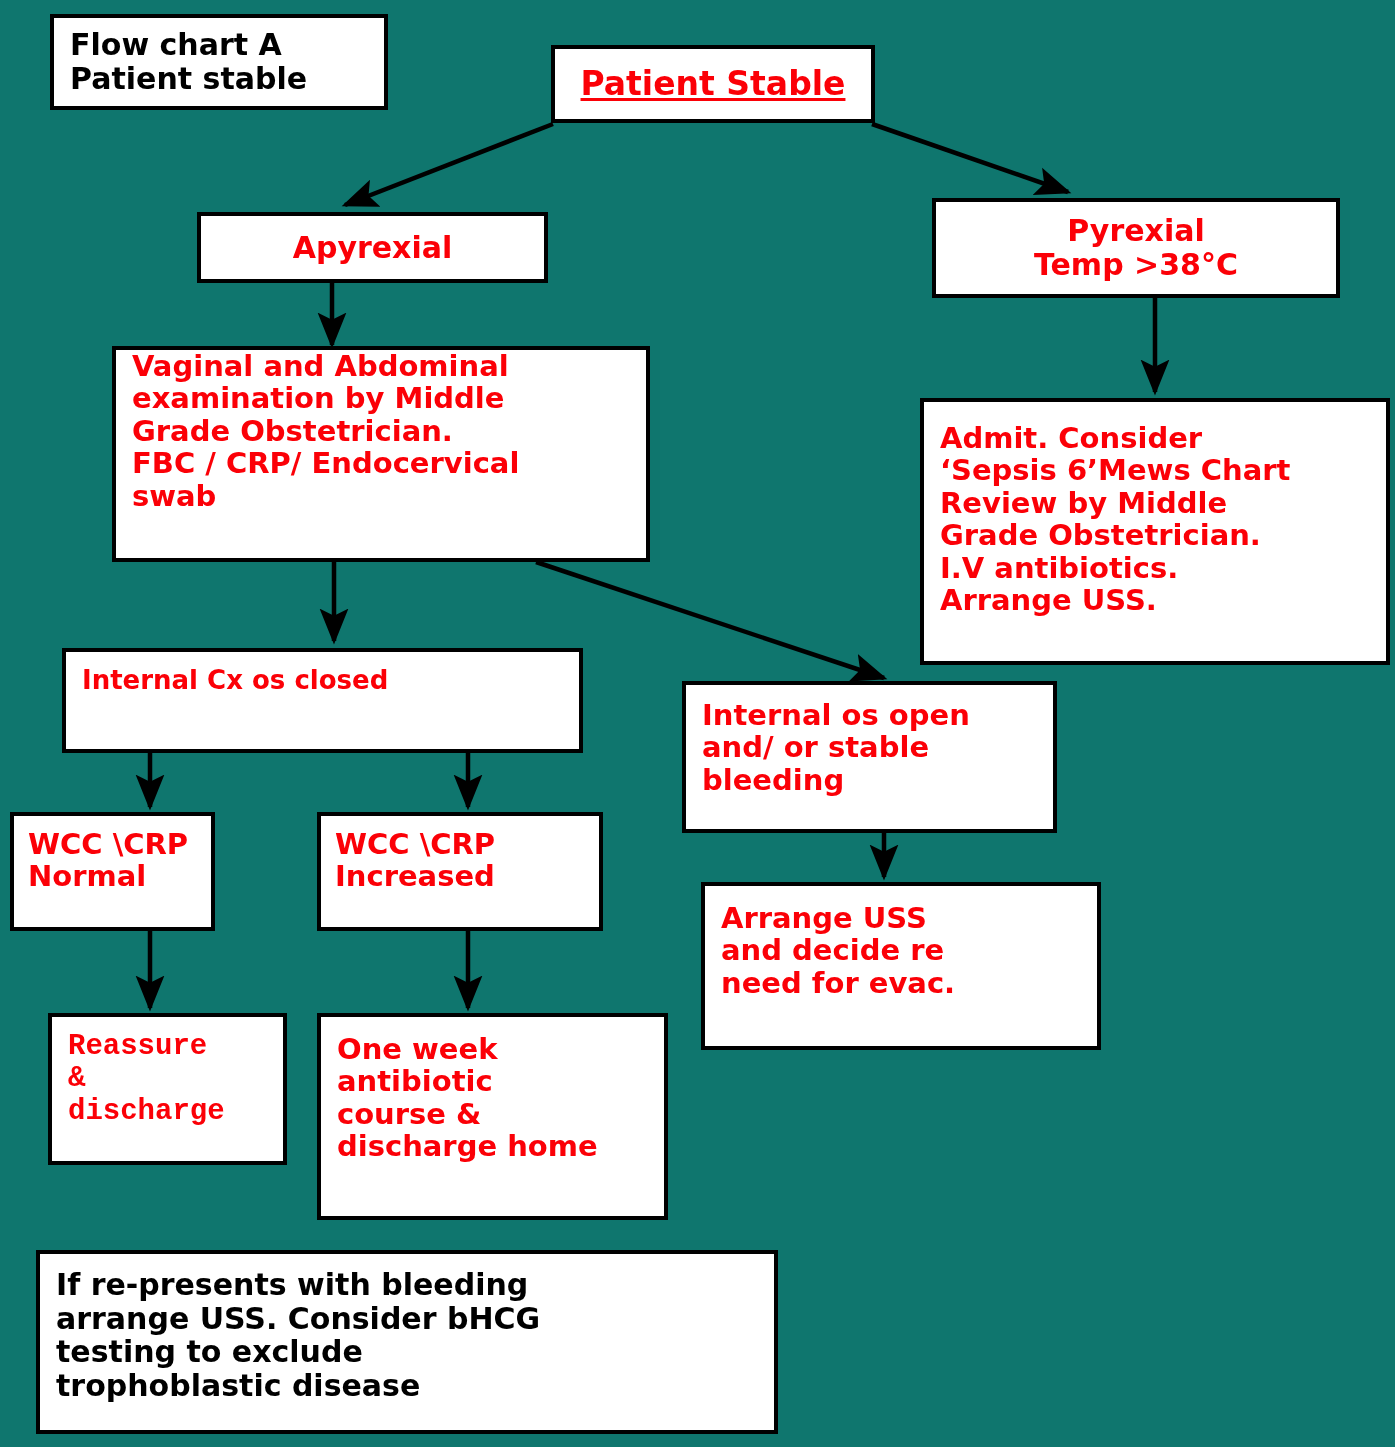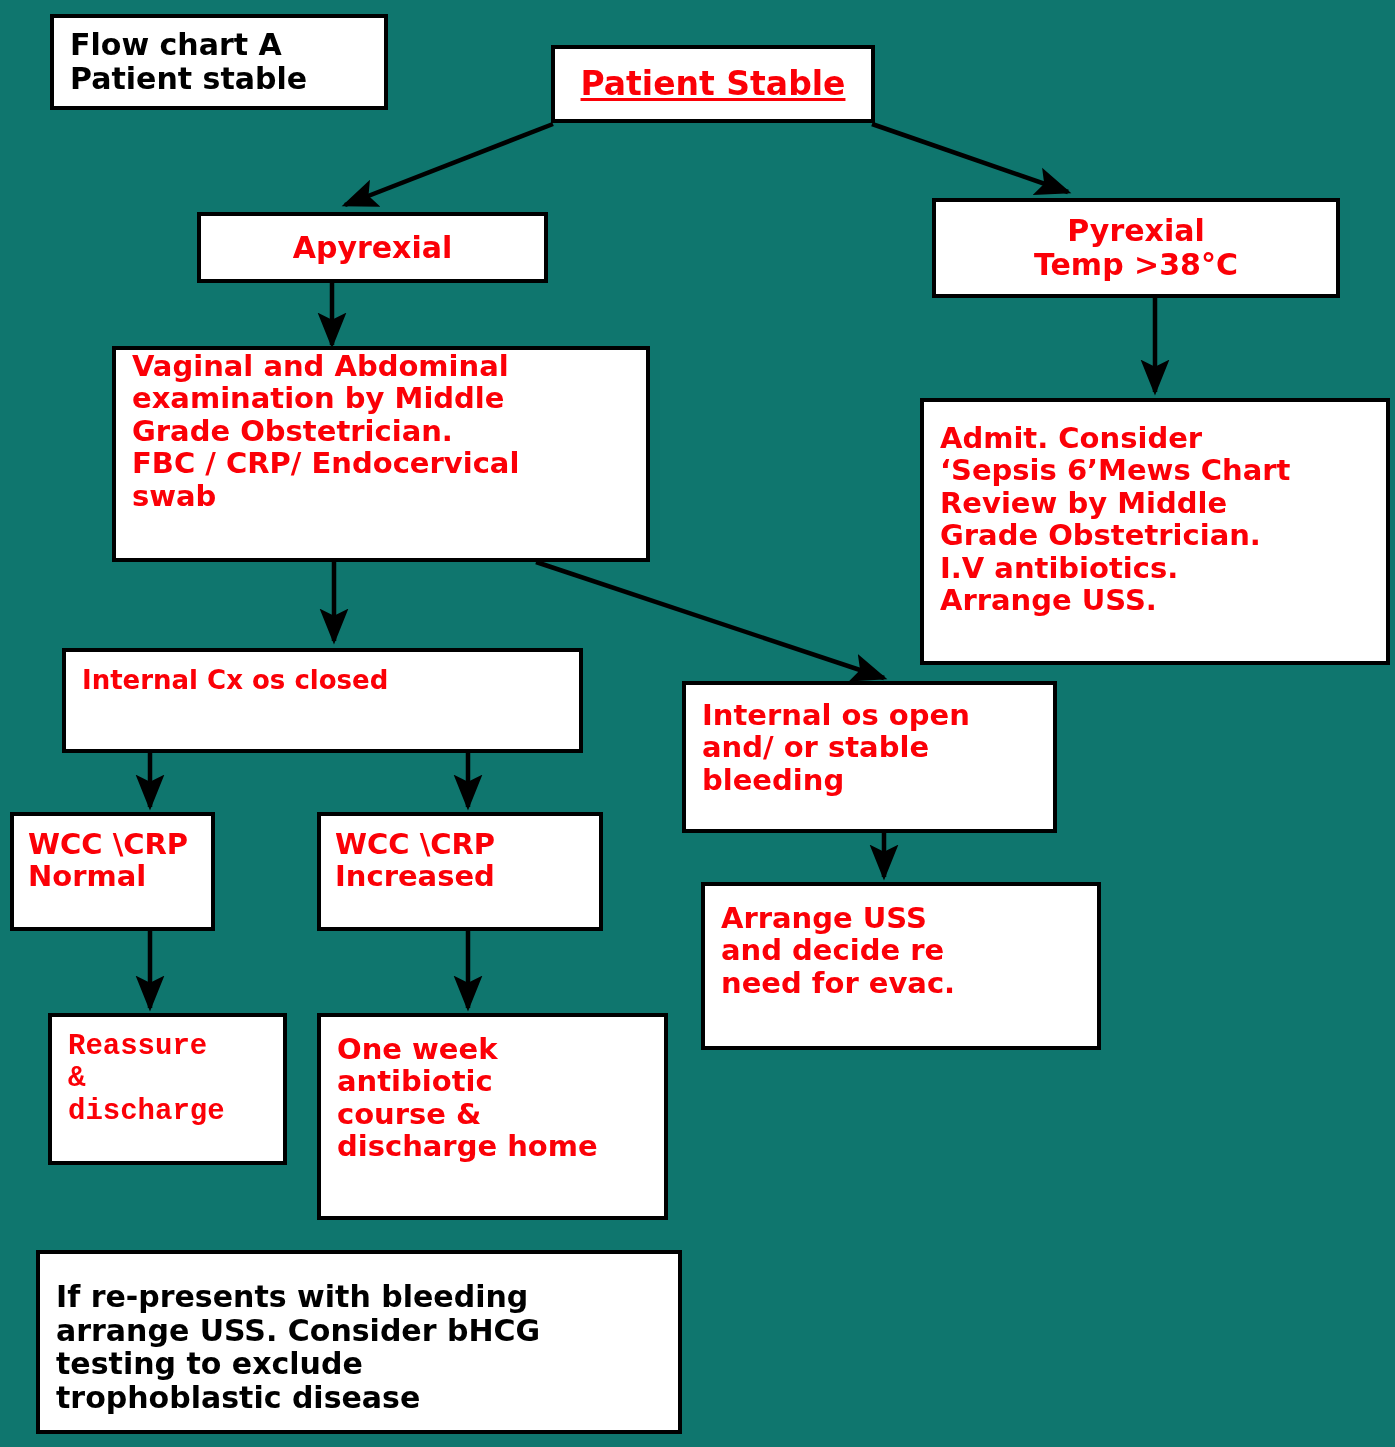--- a/index.html
+++ b/index.html
@@ -153,20 +153,20 @@
 discharge</span>
   </div>
 
   <div class="node red left pad-l pad-top" style="left:317px; top:1013px; width:351px; height:207px; font-size:29px; padding-top:16px;">
     <span class="txt">One week
 antibiotic
 course &amp;
 discharge home</span>
   </div>
 
-  <div class="node black left pad-l pad-top" style="left:36px; top:1250px; width:646px; height:184px; font-size:30px; padding-top:26px;">
+  <div class="node black left pad-l pad-top" style="left:36px; top:1250px; width:742px; height:184px; font-size:30px; padding-top:14px;">
     <span class="txt">If re-presents with bleeding
 arrange USS. Consider bHCG
 testing to exclude
 trophoblastic disease</span>
   </div>
 
 </div>
 
 </body></html>

